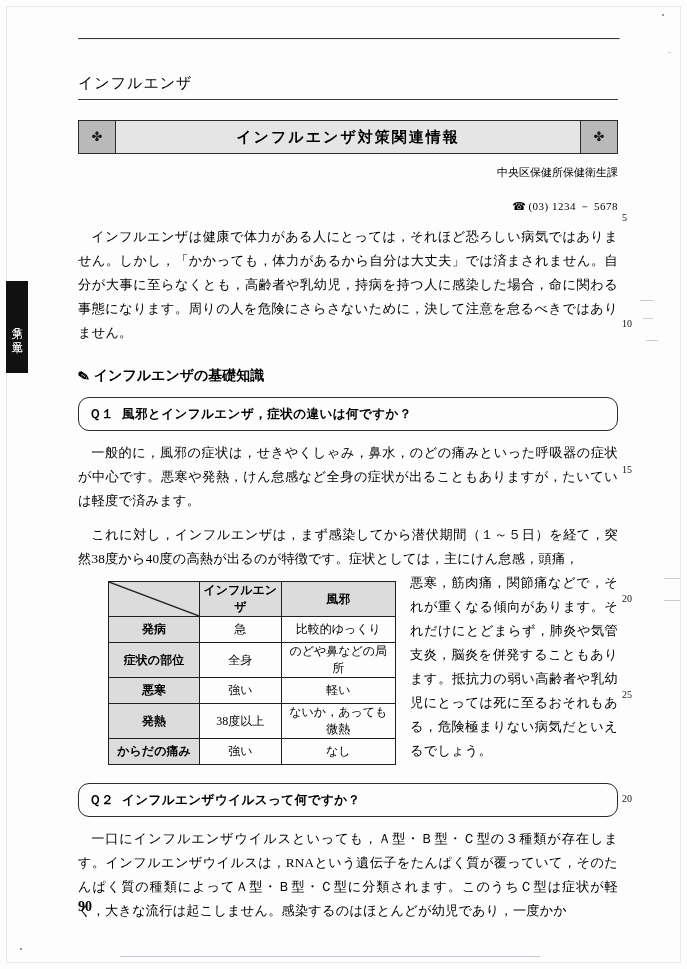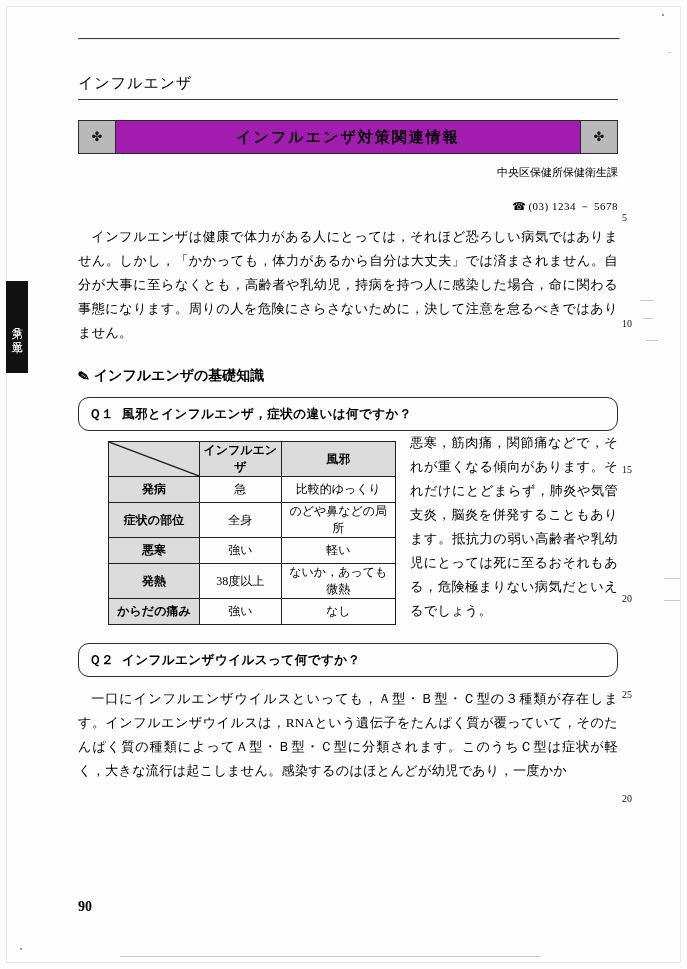--- a/index.html
+++ b/index.html
@@ -64,21 +64,21 @@
   .banner-side.right {
     border-right: none;
     border-left: 1px solid #2b2b2b;
   }
   .banner-mark {
     font-size: 13px;
     color: #1a1a1a;
   }
   .banner-title {
     flex: 1;
-    background: #a21caf;
+    background: #e5e5e5;
     display: flex;
     align-items: center;
     justify-content: center;
     font-size: 15px;
     font-weight: bold;
     letter-spacing: 2px;
   }
   
   .issuer {
     margin-top: 10px;
@@ -287,20 +287,22 @@
     <div class="sec-head">
       <span class="pen-icon">✎</span>
       <span>インフルエンザの基礎知識</span>
     </div>
 
     <div class="qbox">
       <span class="qlabel">Ｑ１</span>
       <span>風邪とインフルエンザ，症状の違いは何ですか？</span>
     </div>
 
+    <p class="body">一般的に，風邪の症状は，せきやくしゃみ，鼻水，のどの痛みといった呼吸器の症状が中心です。悪寒や発熱，けん怠感など全身の症状が出ることもありますが，たいていは軽度で済みます。</p>
+    <p class="body">これに対し，インフルエンザは，まず感染してから潜伏期間（１～５日）を経て，突然38度から40度の高熱が出るのが特徴です。症状としては，主にけん怠感，頭痛，</p>
 
     <div class="table-wrap">
       <table class="cmp">
         <tbody>
             <tr>
           <th class="corner">
             <svg viewBox="0 0 86 25" preserveAspectRatio="none">
               <line x1="0" y1="0" x2="86" y2="25" stroke="#1f1f1f" stroke-width="1"></line>
             </svg>
           </th>

